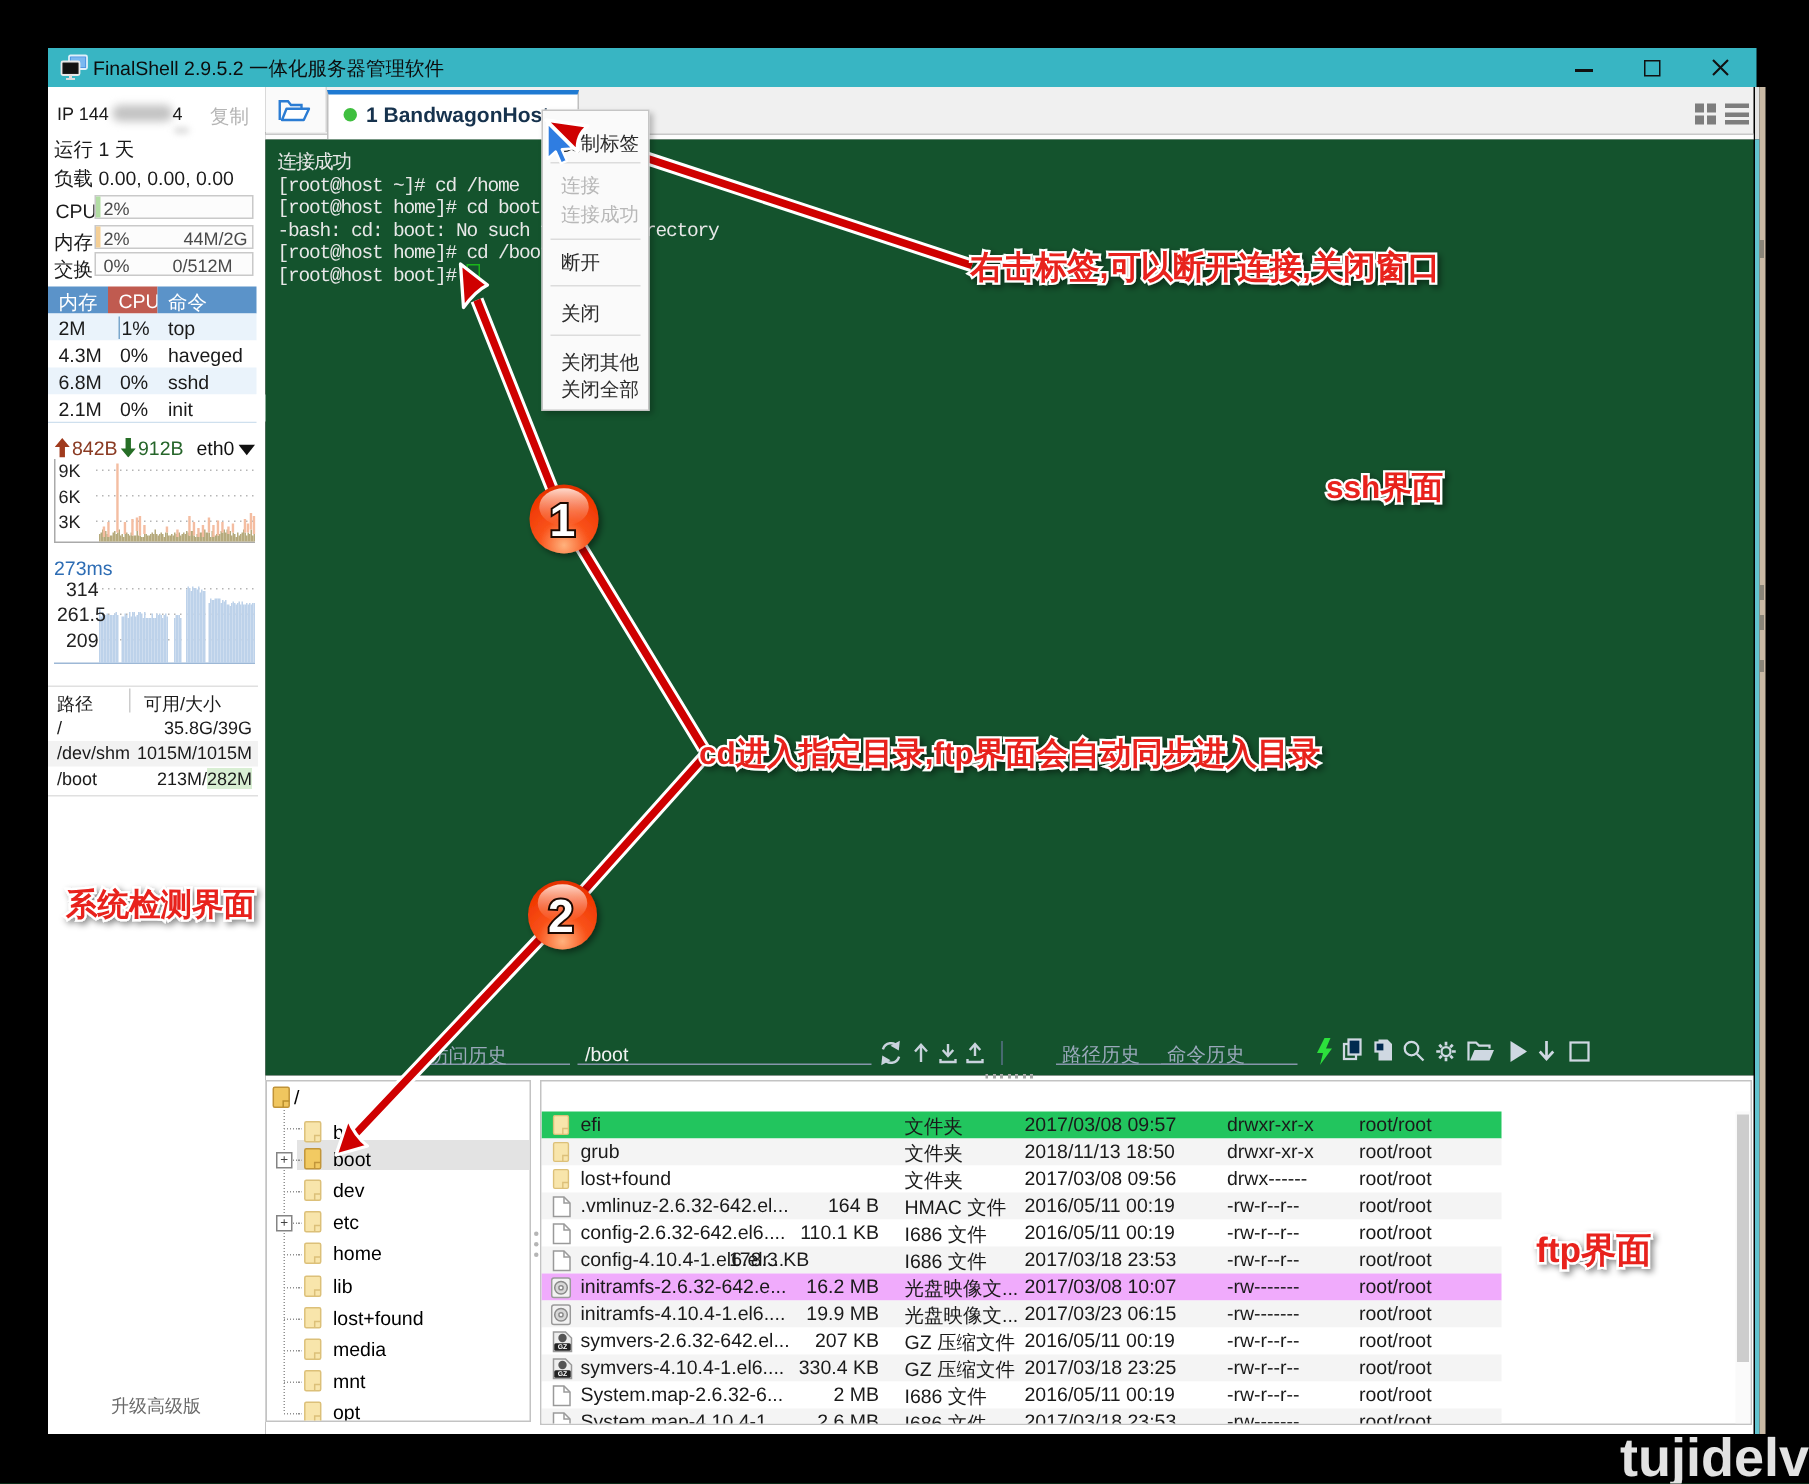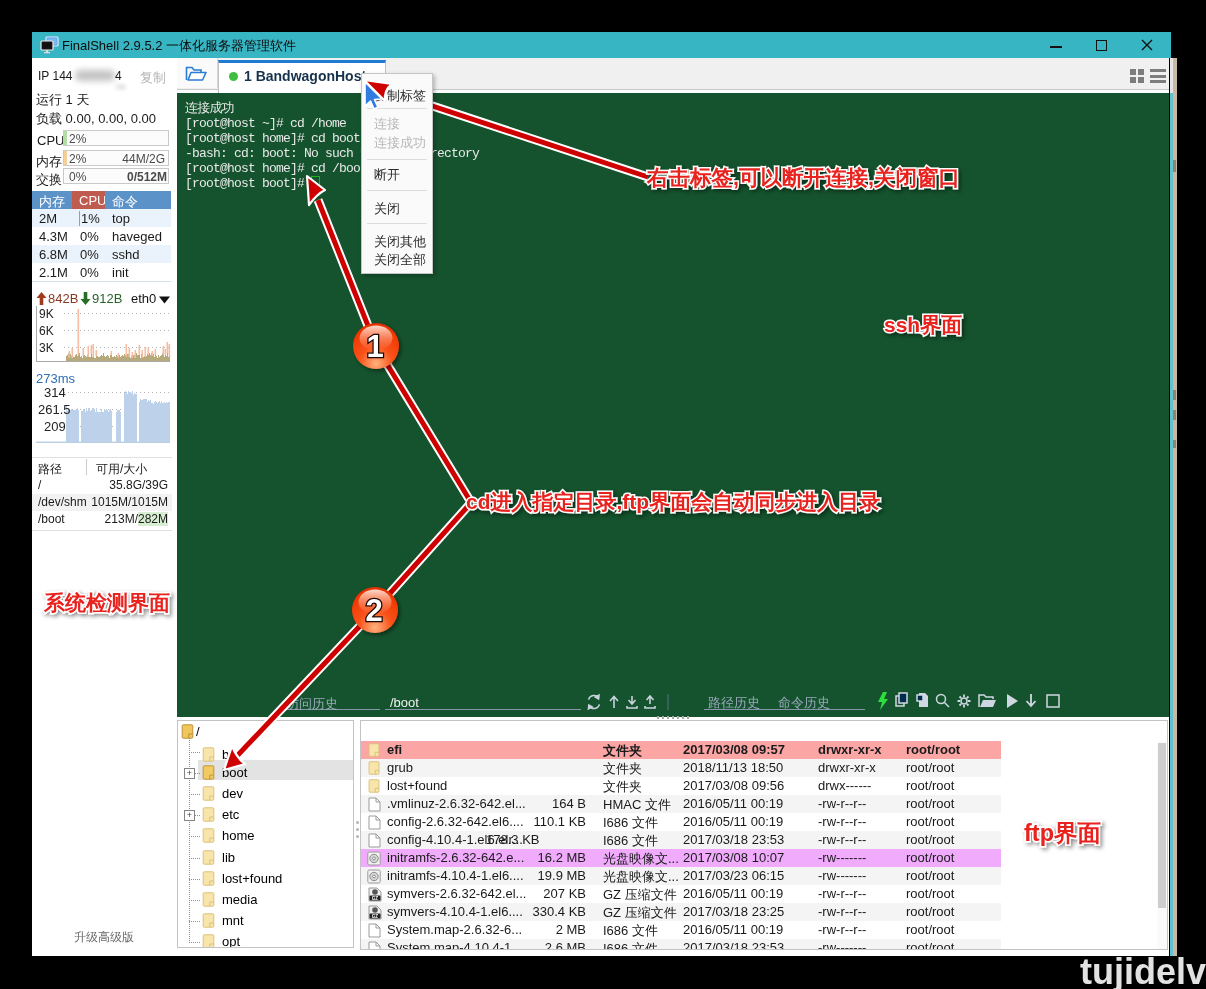--- a/index.html
+++ b/index.html
@@ -44,21 +44,21 @@
   </div>
   <div class="abs" style="left:4px;top:95px;">内存</div>
   <div class="abs" style="left:31px;top:92px;width:104px;height:14px;border:1px solid #c9c9c9;background:#fcfcfc;">
     <div class="abs" style="left:0;top:0;width:3px;height:14px;background:#f4cf96;"></div>
     <div class="abs" style="left:5px;top:1px;font-size:12px;color:#4a4a4a;">2%</div>
     <div class="abs" style="right:3px;top:1px;font-size:12px;color:#4a4a4a;">44M/2G</div>
   </div>
   <div class="abs" style="left:4px;top:113px;">交换</div>
   <div class="abs" style="left:31px;top:110px;width:104px;height:14px;border:1px solid #c9c9c9;background:#fcfcfc;">
     <div class="abs" style="left:5px;top:1px;font-size:12px;color:#4a4a4a;">0%</div>
-    <div class="abs" style="right:1px;top:1px;font-size:12px;color:#4a4a4a;font-weight:bold;">0/512M</div>
+    <div class="abs" style="right:13px;top:1px;font-size:12px;color:#4a4a4a;">0/512M</div>
   </div>
 
   <div class="abs" style="left:0px;top:133px;width:139px;height:90px;border-bottom:1px solid #cfe0ee;">
     <div class="abs" style="left:0;top:0;width:139px;height:18px;color:#fff;">
       <div class="abs" style="left:0;top:0;width:40px;height:18px;background:#5b93c9;">
           <span style="position:absolute;left:7px;top:2px;">内存</span>
         </div>
       <div class="abs" style="left:40px;top:0;width:33px;height:18px;background:#c05b50;">
           <span style="position:absolute;left:7px;top:2px;">CPU</span>
         </div>
@@ -517,21 +517,21 @@
       <svg class="abs" style="left:23px;top:213px;" width="15" height="15" viewBox="0 0 15 15">
         <rect x="2.2" y="0.8" width="10.6" height="13.4" rx="1" fill="#f8e5ab" stroke="#dcc079" stroke-width="1"></rect>
         <path d="M8.8,14 L8.8,10 L12.8,10" fill="none" stroke="#dcc079" stroke-width="1"></path>
       </svg>
       <div class="abs" style="left:44px;top:213px;font-size:13px;">opt</div>
     </div>
     <div class="abs" style="left:179px;top:104px;width:3px;height:3px;background:#b5b5b5;border-radius:50%;"></div>
     <div class="abs" style="left:179px;top:111px;width:3px;height:3px;background:#b5b5b5;border-radius:50%;"></div>
     <div class="abs" style="left:179px;top:118px;width:3px;height:3px;background:#b5b5b5;border-radius:50%;"></div>
     <div class="abs" style="left:183px;top:3px;width:808px;height:230px;border:1px solid #c3c3c3;box-sizing:border-box;background:#fff;overflow:hidden;font-size:13px;color:#1a1a1a;">
-      <div class="abs" style="left:0;top:20px;width:640px;height:18px;background:#fca5a5;font-weight:bold;">
+      <div class="abs" style="left:0;top:20px;width:640px;height:18px;background:#22c55e;">
         <svg class="abs" style="left:6px;top:2px;" width="14" height="14" viewBox="0 0 15 15">
           <rect x="2.2" y="0.8" width="10.6" height="13.4" rx="1" fill="#f8e5ab" stroke="#dcc079" stroke-width="1"></rect>
           <path d="M8.8,14 L8.8,10 L12.8,10" fill="none" stroke="#dcc079" stroke-width="1"></path>
         </svg>
         <span class="abs" style="left:26px;top:1px;">efi</span>
         <span class="abs" style="left:242px;top:1px;">文件夹</span>
         <span class="abs" style="left:322px;top:1px;">2017/03/08 09:57</span>
         <span class="abs" style="left:457px;top:1px;">drwxr-xr-x</span>
         <span class="abs" style="left:545px;top:1px;">root/root</span>
       </div>

